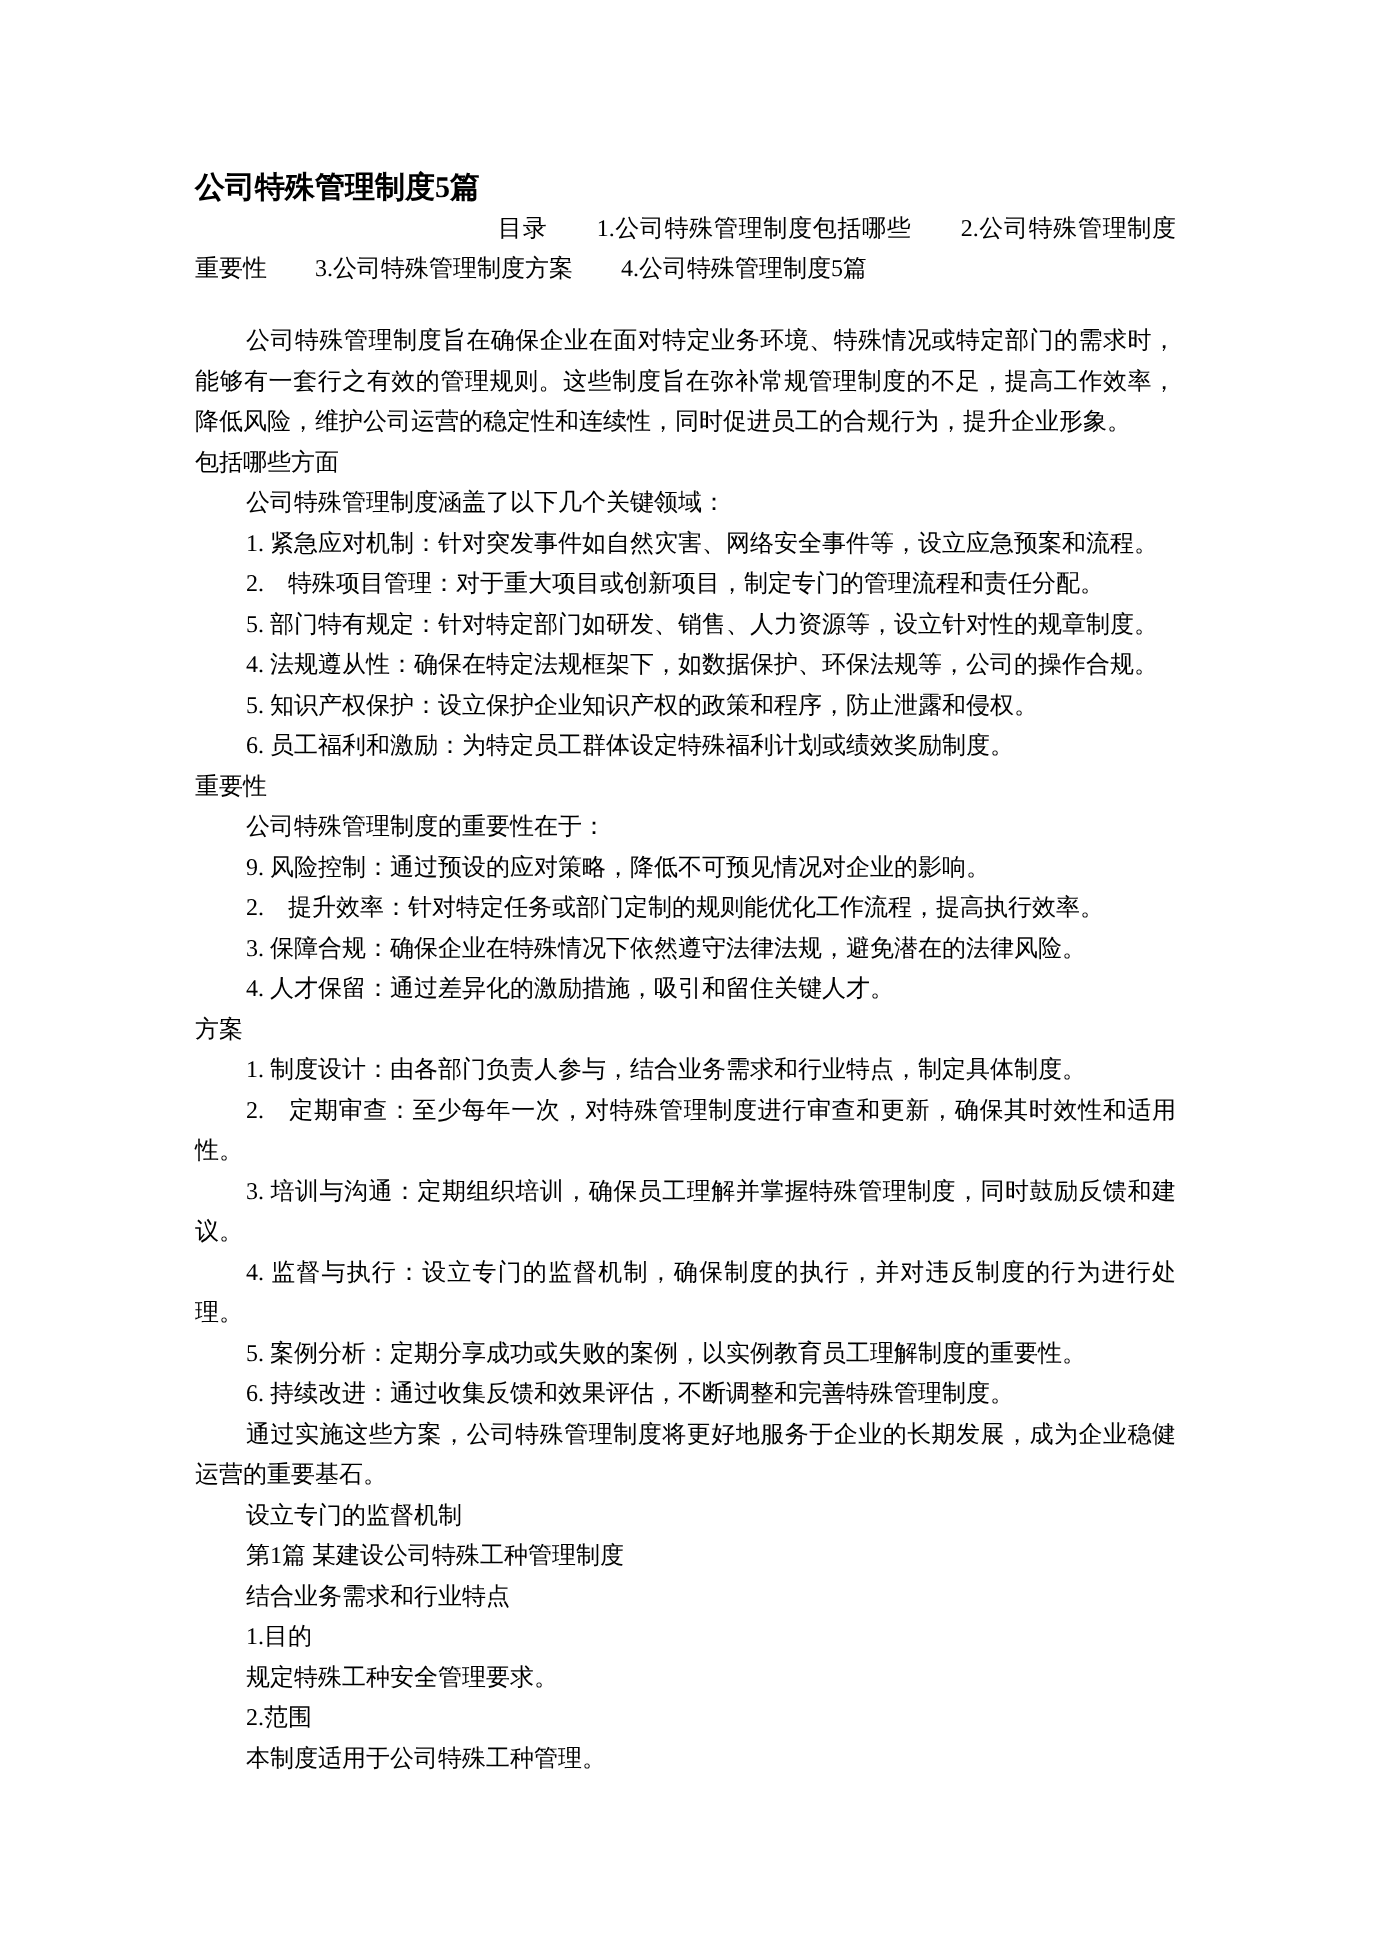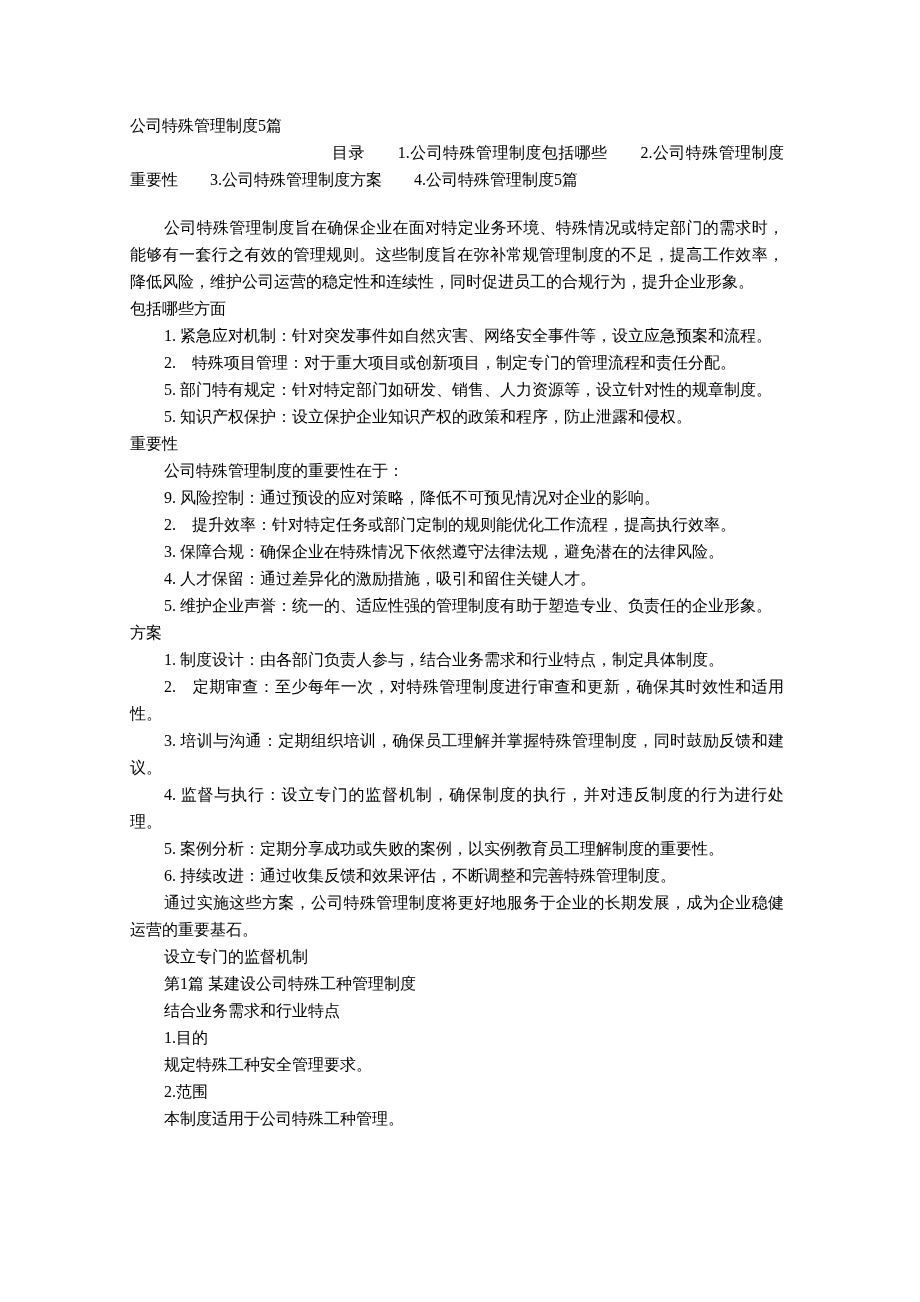--- a/index.html
+++ b/index.html
@@ -22,22 +22,22 @@
     overflow: hidden;
   }
   .page p {
     margin: 0;
     text-align: justify;
     text-justify: inter-ideograph;
     word-break: break-all;
   }
   .title {
     text-align: center;
-    font-weight: normal;
-    font-size: 16px;
+    font-weight: bold;
+    font-size: 20px;
     margin: 0 0 13px 0;
     line-height: 27px;
   }
   .toc {
     text-indent: 202px;
     margin-bottom: 21px !important;
   }
   .indent {
     text-indent: 34px;
     font-family: Liberation Serif, serif;
@@ -51,32 +51,34 @@
 
 <div class="page">
 
   <p class="title">公司特殊管理制度5篇</p>
 
   <p class="toc">目录　　1.公司特殊管理制度包括哪些　　2.公司特殊管理制度重要性　　3.公司特殊管理制度方案　　4.公司特殊管理制度5篇</p>
 
   <p class="indent">公司特殊管理制度旨在确保企业在面对特定业务环境、特殊情况或特定部门的需求时，能够有一套行之有效的管理规则。这些制度旨在弥补常规管理制度的不足，提高工作效率，降低风险，维护公司运营的稳定性和连续性，同时促进员工的合规行为，提升企业形象。</p>
 
   <p class="plain">包括哪些方面</p>
+  <p class="indent">公司特殊管理制度涵盖了以下几个关键领域：</p>
   <p class="indent">1. 紧急应对机制：针对突发事件如自然灾害、网络安全事件等，设立应急预案和流程。</p>
   <p class="indent">2.　特殊项目管理：对于重大项目或创新项目，制定专门的管理流程和责任分配。</p>
   <p class="indent">5. 部门特有规定：针对特定部门如研发、销售、人力资源等，设立针对性的规章制度。</p>
+  <p class="indent">4. 法规遵从性：确保在特定法规框架下，如数据保护、环保法规等，公司的操作合规。</p>
   <p class="indent">5. 知识产权保护：设立保护企业知识产权的政策和程序，防止泄露和侵权。</p>
+  <p class="indent">6. 员工福利和激励：为特定员工群体设定特殊福利计划或绩效奖励制度。</p>
 
   <p class="plain">重要性</p>
   <p class="indent">公司特殊管理制度的重要性在于：</p>
   <p class="indent">9. 风险控制：通过预设的应对策略，降低不可预见情况对企业的影响。</p>
   <p class="indent">2.　提升效率：针对特定任务或部门定制的规则能优化工作流程，提高执行效率。</p>
   <p class="indent">3. 保障合规：确保企业在特殊情况下依然遵守法律法规，避免潜在的法律风险。</p>
   <p class="indent">4. 人才保留：通过差异化的激励措施，吸引和留住关键人才。</p>
-  <p class="indent">5. 维护企业声誉：统一的、适应性强的管理制度有助于塑造专业、负责任的企业形象。</p>
 
   <p class="plain">方案</p>
   <p class="indent">1. 制度设计：由各部门负责人参与，结合业务需求和行业特点，制定具体制度。</p>
   <p class="indent">2.　定期审查：至少每年一次，对特殊管理制度进行审查和更新，确保其时效性和适用性。</p>
   <p class="indent">3. 培训与沟通：定期组织培训，确保员工理解并掌握特殊管理制度，同时鼓励反馈和建议。</p>
   <p class="indent">4. 监督与执行：设立专门的监督机制，确保制度的执行，并对违反制度的行为进行处理。</p>
   <p class="indent">5. 案例分析：定期分享成功或失败的案例，以实例教育员工理解制度的重要性。</p>
   <p class="indent">6. 持续改进：通过收集反馈和效果评估，不断调整和完善特殊管理制度。</p>
 
   <p class="indent">通过实施这些方案，公司特殊管理制度将更好地服务于企业的长期发展，成为企业稳健运营的重要基石。</p>

